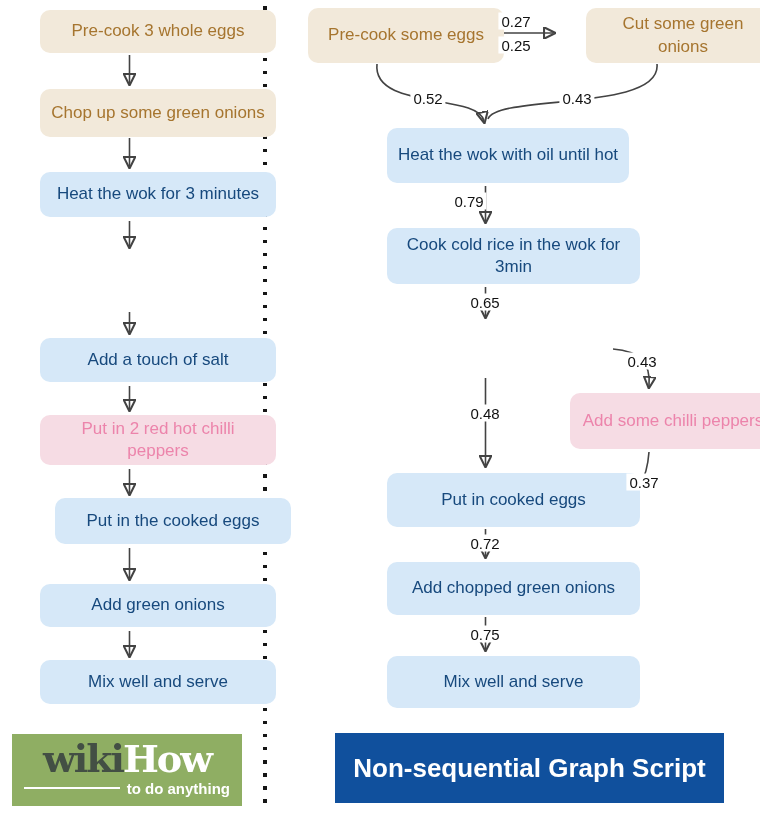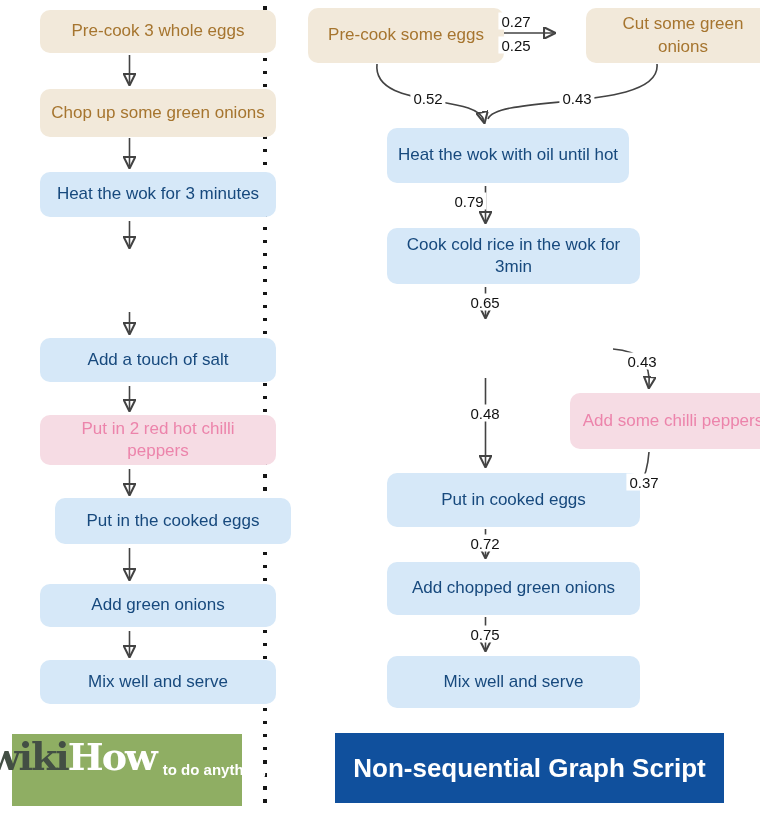--- a/index.html
+++ b/index.html
@@ -20,21 +20,21 @@
     padding:0 3px;font-size:15px;color:#111111;white-space:nowrap;
   }
   #arrow-layer{position:absolute;left:0;top:0;width:760px;height:818px;pointer-events:none;}
   #arrow-layer path,#arrow-layer line{stroke:var(--arrow,#434343);stroke-width:1.6;fill:none;}
   .divider{
     position:absolute;left:263px;top:6px;width:3.5px;height:806px;
     background:repeating-linear-gradient(to bottom,#151515 0 3.5px,transparent 3.5px 13px);
   }
   .logo{
     position:absolute;left:12px;top:734px;width:230px;height:72px;
-    background:var(--wikihow-green,#8fae63);display:flex;flex-direction:row;
+    background:var(--wikihow-green,#8fae63);display:flex;flex-direction:column;
     justify-content:center;box-sizing:border-box;padding:4px 12px 8px 12px;
   }
   .logo-main{
     font-family:"DejaVu Serif", serif;font-weight:bold;font-size:38px;
     letter-spacing:-2px;line-height:1;text-align:center;white-space:nowrap;
   }
   .logo-wiki{color:var(--wiki-text,#434f44);}
   .logo-how{color:#ffffff;}
   .logo-sub{display:flex;align-items:center;margin-top:2px;}
   .logo-line{flex:1;height:2px;background:#ffffff;margin-right:7px;}

